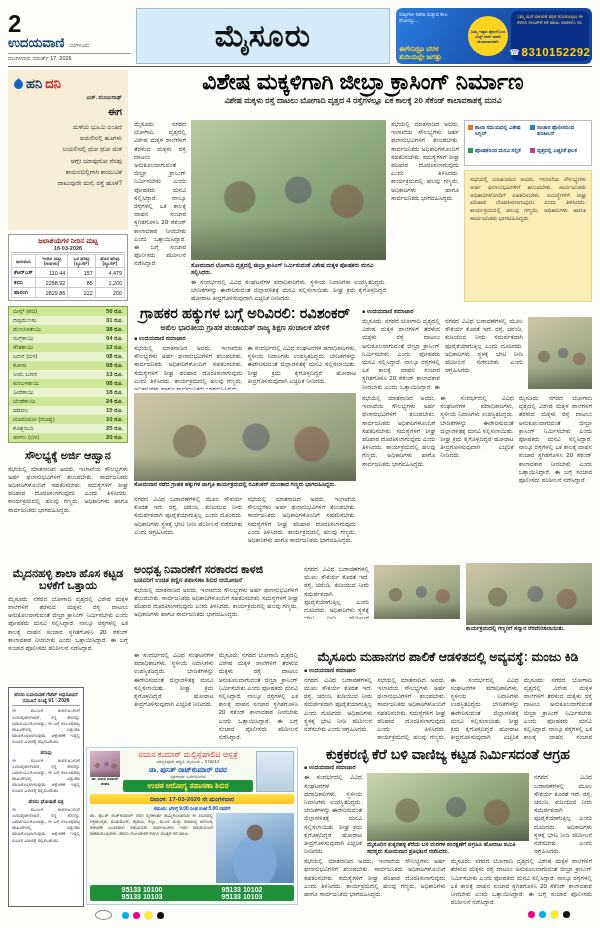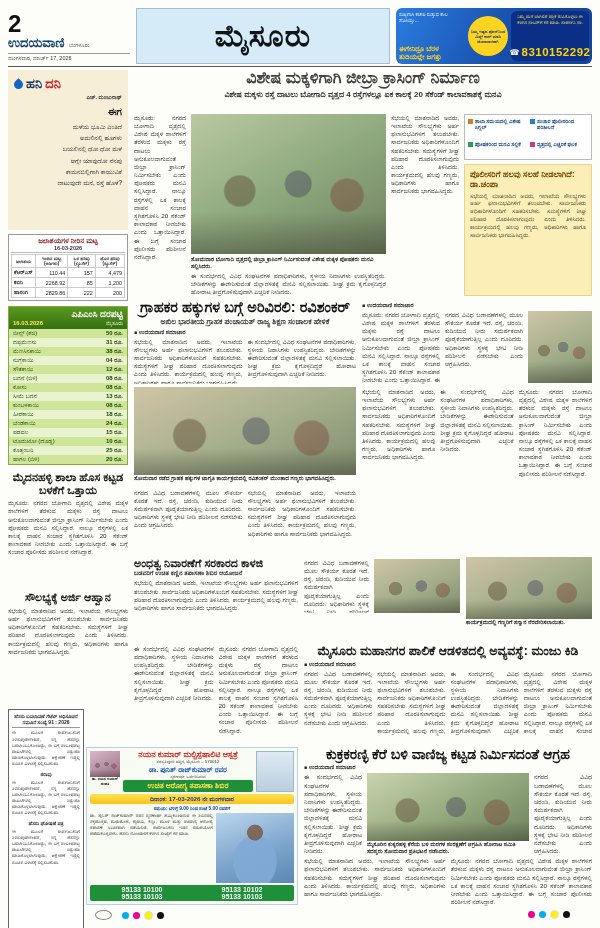--- a/index.html
+++ b/index.html
@@ -26,21 +26,21 @@
   .adrighttext{font-size:4.6px;color:#ffe84d;line-height:1.25;text-align:center;}
   .adphone{display:flex;align-items:center;justify-content:center;gap:2px;}
   .adphoneicon{font-size:8px;color:#fff;}
   .adphonenum{font-size:11.5px;font-weight:bold;color:#ffd400;letter-spacing:.5px;}
   .headrule{position:absolute;left:8px;right:8px;top:66px;border-top:1.5px solid #555;}
   
   .sidebar{position:absolute;left:8px;top:70px;width:120px;}
   .main{position:absolute;left:134px;top:70px;width:458px;height:675px;}
   .bottomrow{position:absolute;left:86px;top:747px;right:8px;height:158px;display:flex;gap:6px;}
   
-  .h1{font-size:16px;font-weight:bold;line-height:1.05;color:#404040;text-align:center;}
+  .h1{font-size:22px;font-weight:bold;line-height:1.05;color:#000000;text-align:center;}
   .h2{font-size:14px;font-weight:bold;line-height:1.1;color:#111;}
   .h3{font-size:11px;font-weight:bold;line-height:1.15;color:#111;}
   .sub{font-size:8px;font-weight:bold;color:#333;}
   .byline{font-size:5.8px;font-weight:bold;color:#222;margin:2px 0;}
   .byline .bullet{font-size:5px;margin-right:2px;}
   .col{font-size:6.2px;line-height:1.32;text-align:justify;color:#2a2a2a;overflow:hidden;}
   .caption{font-size:5.8px;font-weight:bold;color:#222;line-height:1.2;overflow:hidden;}
   .ph{background:linear-gradient(155deg,#cfc5a7,#a3ad8a 55%,#7e8b6d);position:relative;overflow:hidden;}
   .ph::after{content:"";position:absolute;inset:0;
      background:radial-gradient(circle at 25% 55%,rgba(90,70,50,.45) 0 9%,transparent 10%),
@@ -108,21 +108,21 @@
   .rowE{display:flex;gap:6px;height:106px;margin-top:4px;}
   .blkA{width:164px;} .blkB{flex:1;} .blkC{width:126px;}
   .rowE .h2{font-size:12.5px;text-align:center;}
   
   .hospad{width:212px;border:1px solid #b8cfe0;background:#f7fbf2;padding:3px;box-sizing:border-box;display:flex;flex-direction:column;gap:2px;overflow:hidden;}
   .ha-top{display:flex;gap:3px;}
   .ha-couple{width:30px;}
   .ha-couple .ph{height:26px;background:linear-gradient(150deg,#d8b7c9,#9a6f86);}
   .ha-couple .caption{font-size:3.8px;text-align:center;}
   .ha-mid{flex:1;text-align:center;}
-  .ha-title{font-size:8px;font-weight:bold;color:#d5261f;line-height:1.05;}
+  .ha-title{font-size:8px;font-weight:normal;color:#d5261f;line-height:1.05;}
   .ha-addr{font-size:4.4px;color:#333;}
   .ha-doc{font-size:7.2px;font-weight:bold;color:#1a52b0;margin-top:1px;}
   .ha-mem{font-size:4.4px;color:#333;}
   .ha-camp{margin-top:1px;background:#1f8f3a;color:#ffe84d;font-weight:bold;font-size:7.6px;padding:1px 2px;border-radius:2px;}
   .ha-bldg{width:36px;background:linear-gradient(#dfeaf4,#b9cfdd);border:1px solid #9fb8c9;}
   .ha-date{background:linear-gradient(#ffe34d,#ffc21f);color:#0d3fa3;font-weight:bold;font-size:6.2px;text-align:center;padding:1px;border-radius:2px;}
   .ha-time{font-size:4.8px;font-weight:bold;color:#0d3fa3;text-align:center;}
   .ha-body{display:flex;gap:3px;flex:1;overflow:hidden;}
   .ha-text{flex:1;font-size:4.6px;line-height:1.3;text-align:justify;color:#333;overflow:hidden;}
   .ha-puneeth{width:78px;background:linear-gradient(160deg,#bcd7ee,#7fa6cc 55%,#5b87b5);position:relative;}
@@ -220,27 +220,20 @@
           <td>ಹಾರಂಗಿ</td>
           <td>2829.86</td>
           <td>222</td>
           <td>200</td>
         </tr>
       </tbody>
         </table>
     </div>
 
     <div class="apmc">
-      <div class="apmc-head">
-        <div class="apmc-title">ಎಪಿಎಂಸಿ ದರಪಟ್ಟಿ</div>
-        <div class="apmc-meta">
-          <span class="apmc-date">16.03.2026</span>
-          <span class="apmc-city">ಮೈಸೂರು</span>
-        </div>
-      </div>
       <div>
         <div class="apmc-row">
             <span>ಬೀನ್ಸ್ (ಕೆಜಿ)</span>
             <span class="p">50 ರೂ.</span>
           </div>
         <div class="apmc-row">
             <span>ದಪ್ಪಮೆಣಸು</span>
             <span class="p">31 ರೂ.</span>
           </div>
         <div class="apmc-row">
@@ -289,30 +282,30 @@
           </div>
         <div class="apmc-row">
             <span>ಕೊತ್ತಂಬರಿ</span>
             <span class="p">25 ರೂ.</span>
           </div>
         <div class="apmc-row">
             <span>ಹಾಗಲ (ಬಿಳಿ)</span>
             <span class="p">20 ರೂ.</span>
           </div>
       </div>
+    </div>
+
+    <div class="sbstory">
+      <div class="h3">ಸೌಲಭ್ಯಕ್ಕೆ ಅರ್ಜಿ ಆಹ್ವಾನ</div>
+      <div class="col" style="height:96px">ಸಭೆಯಲ್ಲಿ ಮಾತನಾಡಿದ ಅವರು, ಇಲಾಖೆಯ ಸೌಲಭ್ಯಗಳು ಅರ್ಹ ಫಲಾನುಭವಿಗಳಿಗೆ ತಲುಪಬೇಕು. ಸಾರ್ವಜನಿಕರು ಅಧಿಕಾರಿಗಳೊಂದಿಗೆ ಸಹಕರಿಸಬೇಕು. ಸಮಸ್ಯೆಗಳಿಗೆ ಶೀಘ್ರ ಪರಿಹಾರ ದೊರಕಿಸಲಾಗುವುದು ಎಂದು ತಿಳಿಸಿದರು. ಕಾರ್ಯಕ್ರಮದಲ್ಲಿ ಹಲವು ಗಣ್ಯರು, ಅಧಿಕಾರಿಗಳು ಹಾಗೂ ಸಾರ್ವಜನಿಕರು ಭಾಗವಹಿಸಿದ್ದರು.</div>
     </div>
 
     <div class="sbstory">
       <div class="h3">ಮೈದನಹಳ್ಳಿ ಶಾಲಾ ಹೊಸ ಕಟ್ಟಡ ಬಳಕೆಗೆ ಒತ್ತಾಯ</div>
       <div class="col" style="height:86px">ಮೈಸೂರು: ನಗರದ ಬೋಗಾದಿ ವೃತ್ತದಲ್ಲಿ ವಿಶೇಷ ಮಕ್ಕಳ ಶಾಲೆಗಳಿಗೆ ತೆರಳುವ ಮಕ್ಕಳು ರಸ್ತೆ ದಾಟಲು ಅನುಕೂಲವಾಗುವಂತೆ ಜೀಬ್ರಾ ಕ್ರಾಸಿಂಗ್ ನಿರ್ಮಿಸಬೇಕು ಎಂದು ಪೋಷಕರು ಮನವಿ ಸಲ್ಲಿಸಿದ್ದಾರೆ. ನಾಲ್ಕೂ ರಸ್ತೆಗಳಲ್ಲಿ ಏಕ ಕಾಲಕ್ಕೆ ವಾಹನ ಸಂಚಾರ ಸ್ಥಗಿತಗೊಳಿಸಿ 20 ಸೆಕೆಂಡ್ ಕಾಲಾವಕಾಶ ನೀಡಬೇಕು ಎಂದು ಒತ್ತಾಯಿಸಿದ್ದಾರೆ. ಈ ಬಗ್ಗೆ ಸಂಚಾರ ಪೊಲೀಸರು ಪರಿಶೀಲನೆ ನಡೆಸಿದ್ದಾರೆ.</div>
-    </div>
-
-    <div class="sbstory">
-      <div class="h3">ಸೌಲಭ್ಯಕ್ಕೆ ಅರ್ಜಿ ಆಹ್ವಾನ</div>
-      <div class="col" style="height:96px">ಸಭೆಯಲ್ಲಿ ಮಾತನಾಡಿದ ಅವರು, ಇಲಾಖೆಯ ಸೌಲಭ್ಯಗಳು ಅರ್ಹ ಫಲಾನುಭವಿಗಳಿಗೆ ತಲುಪಬೇಕು. ಸಾರ್ವಜನಿಕರು ಅಧಿಕಾರಿಗಳೊಂದಿಗೆ ಸಹಕರಿಸಬೇಕು. ಸಮಸ್ಯೆಗಳಿಗೆ ಶೀಘ್ರ ಪರಿಹಾರ ದೊರಕಿಸಲಾಗುವುದು ಎಂದು ತಿಳಿಸಿದರು. ಕಾರ್ಯಕ್ರಮದಲ್ಲಿ ಹಲವು ಗಣ್ಯರು, ಅಧಿಕಾರಿಗಳು ಹಾಗೂ ಸಾರ್ವಜನಿಕರು ಭಾಗವಹಿಸಿದ್ದರು.</div>
     </div>
 
     <div class="classified">
       <div class="cl-title">ಹೆಸರು ಬದಲಾವಣೆ ಗೆಜೆಟ್ ಅಧಿಸೂಚನೆ ನಮೂನೆ ಸಂಖ್ಯೆ 91 : 2026</div>
       <div class="cl-p">ಈ ಮೂಲಕ ಸಾರ್ವಜನಿಕರಿಗೆ ತಿಳಿಸುವುದೇನೆಂದರೆ, ನನ್ನ ಹೆಸರನ್ನು ಬದಲಾಯಿಸಿಕೊಂಡಿದ್ದು, ಈ ಬಗ್ಗೆ ಸಂಬಂಧಪಟ್ಟ ದಾಖಲೆಗಳಲ್ಲಿ ತಿದ್ದುಪಡಿ ಮಾಡಿಕೊಳ್ಳಲಾಗುವುದು. ಆಕ್ಷೇಪಣೆ ಇದ್ದಲ್ಲಿ ಸೂಚಿತ ವಿಳಾಸಕ್ಕೆ ಸಲ್ಲಿಸಬಹುದು.</div>
       <div class="cl-sec">ಠರಾವು</div>
       <div class="cl-p">ಈ ಮೂಲಕ ಸಾರ್ವಜನಿಕರಿಗೆ ತಿಳಿಸುವುದೇನೆಂದರೆ, ನನ್ನ ಹೆಸರನ್ನು ಬದಲಾಯಿಸಿಕೊಂಡಿದ್ದು, ಈ ಬಗ್ಗೆ ಸಂಬಂಧಪಟ್ಟ ದಾಖಲೆಗಳಲ್ಲಿ ತಿದ್ದುಪಡಿ ಮಾಡಿಕೊಳ್ಳಲಾಗುವುದು. ಆಕ್ಷೇಪಣೆ ಇದ್ದಲ್ಲಿ ಸೂಚಿತ ವಿಳಾಸಕ್ಕೆ ಸಲ್ಲಿಸಬಹುದು.</div>
       <div class="cl-sec">ಹೆಸರು ಘೋಷಣೆ ಪತ್ರ</div>
       <div class="cl-p">ಈ ಮೂಲಕ ಸಾರ್ವಜನಿಕರಿಗೆ ತಿಳಿಸುವುದೇನೆಂದರೆ, ನನ್ನ ಹೆಸರನ್ನು ಬದಲಾಯಿಸಿಕೊಂಡಿದ್ದು, ಈ ಬಗ್ಗೆ ಸಂಬಂಧಪಟ್ಟ ದಾಖಲೆಗಳಲ್ಲಿ ತಿದ್ದುಪಡಿ ಮಾಡಿಕೊಳ್ಳಲಾಗುವುದು. ಆಕ್ಷೇಪಣೆ ಇದ್ದಲ್ಲಿ ಸೂಚಿತ ವಿಳಾಸಕ್ಕೆ ಸಲ್ಲಿಸಬಹುದು.</div>
     </div>
@@ -344,21 +337,20 @@
             <div class="hl-item">
                 <span class="hl-sq c2"></span>
                 <span class="hl-txt">ಪೋಷಕರಿಂದ ಮನವಿ ಸಲ್ಲಿಕೆ</span>
               </div>
             <div class="hl-item">
                 <span class="hl-sq c3"></span>
                 <span class="hl-txt">ವೃತ್ತದಲ್ಲಿ ಎಚ್ಚರಿಕೆ ಫಲಕ</span>
               </div>
           </div>
           <div class="ybox">
-            <div class="ybox-h">ಪೊಲೀಸರಿಗೆ ಹಲವು ಸಲಹೆ ನೀಡಲಾಗಿದೆ: ಡಾ.ಚಂಪಾ</div>
             <div class="col" style="height:100px">ಸಭೆಯಲ್ಲಿ ಮಾತನಾಡಿದ ಅವರು, ಇಲಾಖೆಯ ಸೌಲಭ್ಯಗಳು ಅರ್ಹ ಫಲಾನುಭವಿಗಳಿಗೆ ತಲುಪಬೇಕು. ಸಾರ್ವಜನಿಕರು ಅಧಿಕಾರಿಗಳೊಂದಿಗೆ ಸಹಕರಿಸಬೇಕು. ಸಮಸ್ಯೆಗಳಿಗೆ ಶೀಘ್ರ ಪರಿಹಾರ ದೊರಕಿಸಲಾಗುವುದು ಎಂದು ತಿಳಿಸಿದರು. ಕಾರ್ಯಕ್ರಮದಲ್ಲಿ ಹಲವು ಗಣ್ಯರು, ಅಧಿಕಾರಿಗಳು ಹಾಗೂ ಸಾರ್ವಜನಿಕರು ಭಾಗವಹಿಸಿದ್ದರು.</div>
           </div>
         </div>
       </div>
     </div>
 
     <div class="rowBC">
       <div class="storyL">
         <div class="h2">ಗ್ರಾಹಕರ ಹಕ್ಕುಗಳ ಬಗ್ಗೆ ಅರಿವಿರಲಿ: ರವಿಶಂಕರ್</div>
         <span class="sub">ಅಖಿಲ ಭಾರತೀಯ ಗ್ರಾಹಕ ಪಂಚಾಯತ್ ರಾಜ್ಯ ಶಿಕ್ಷಣ ಸಂಚಾಲಕ ಹೇಳಿಕೆ</span>

